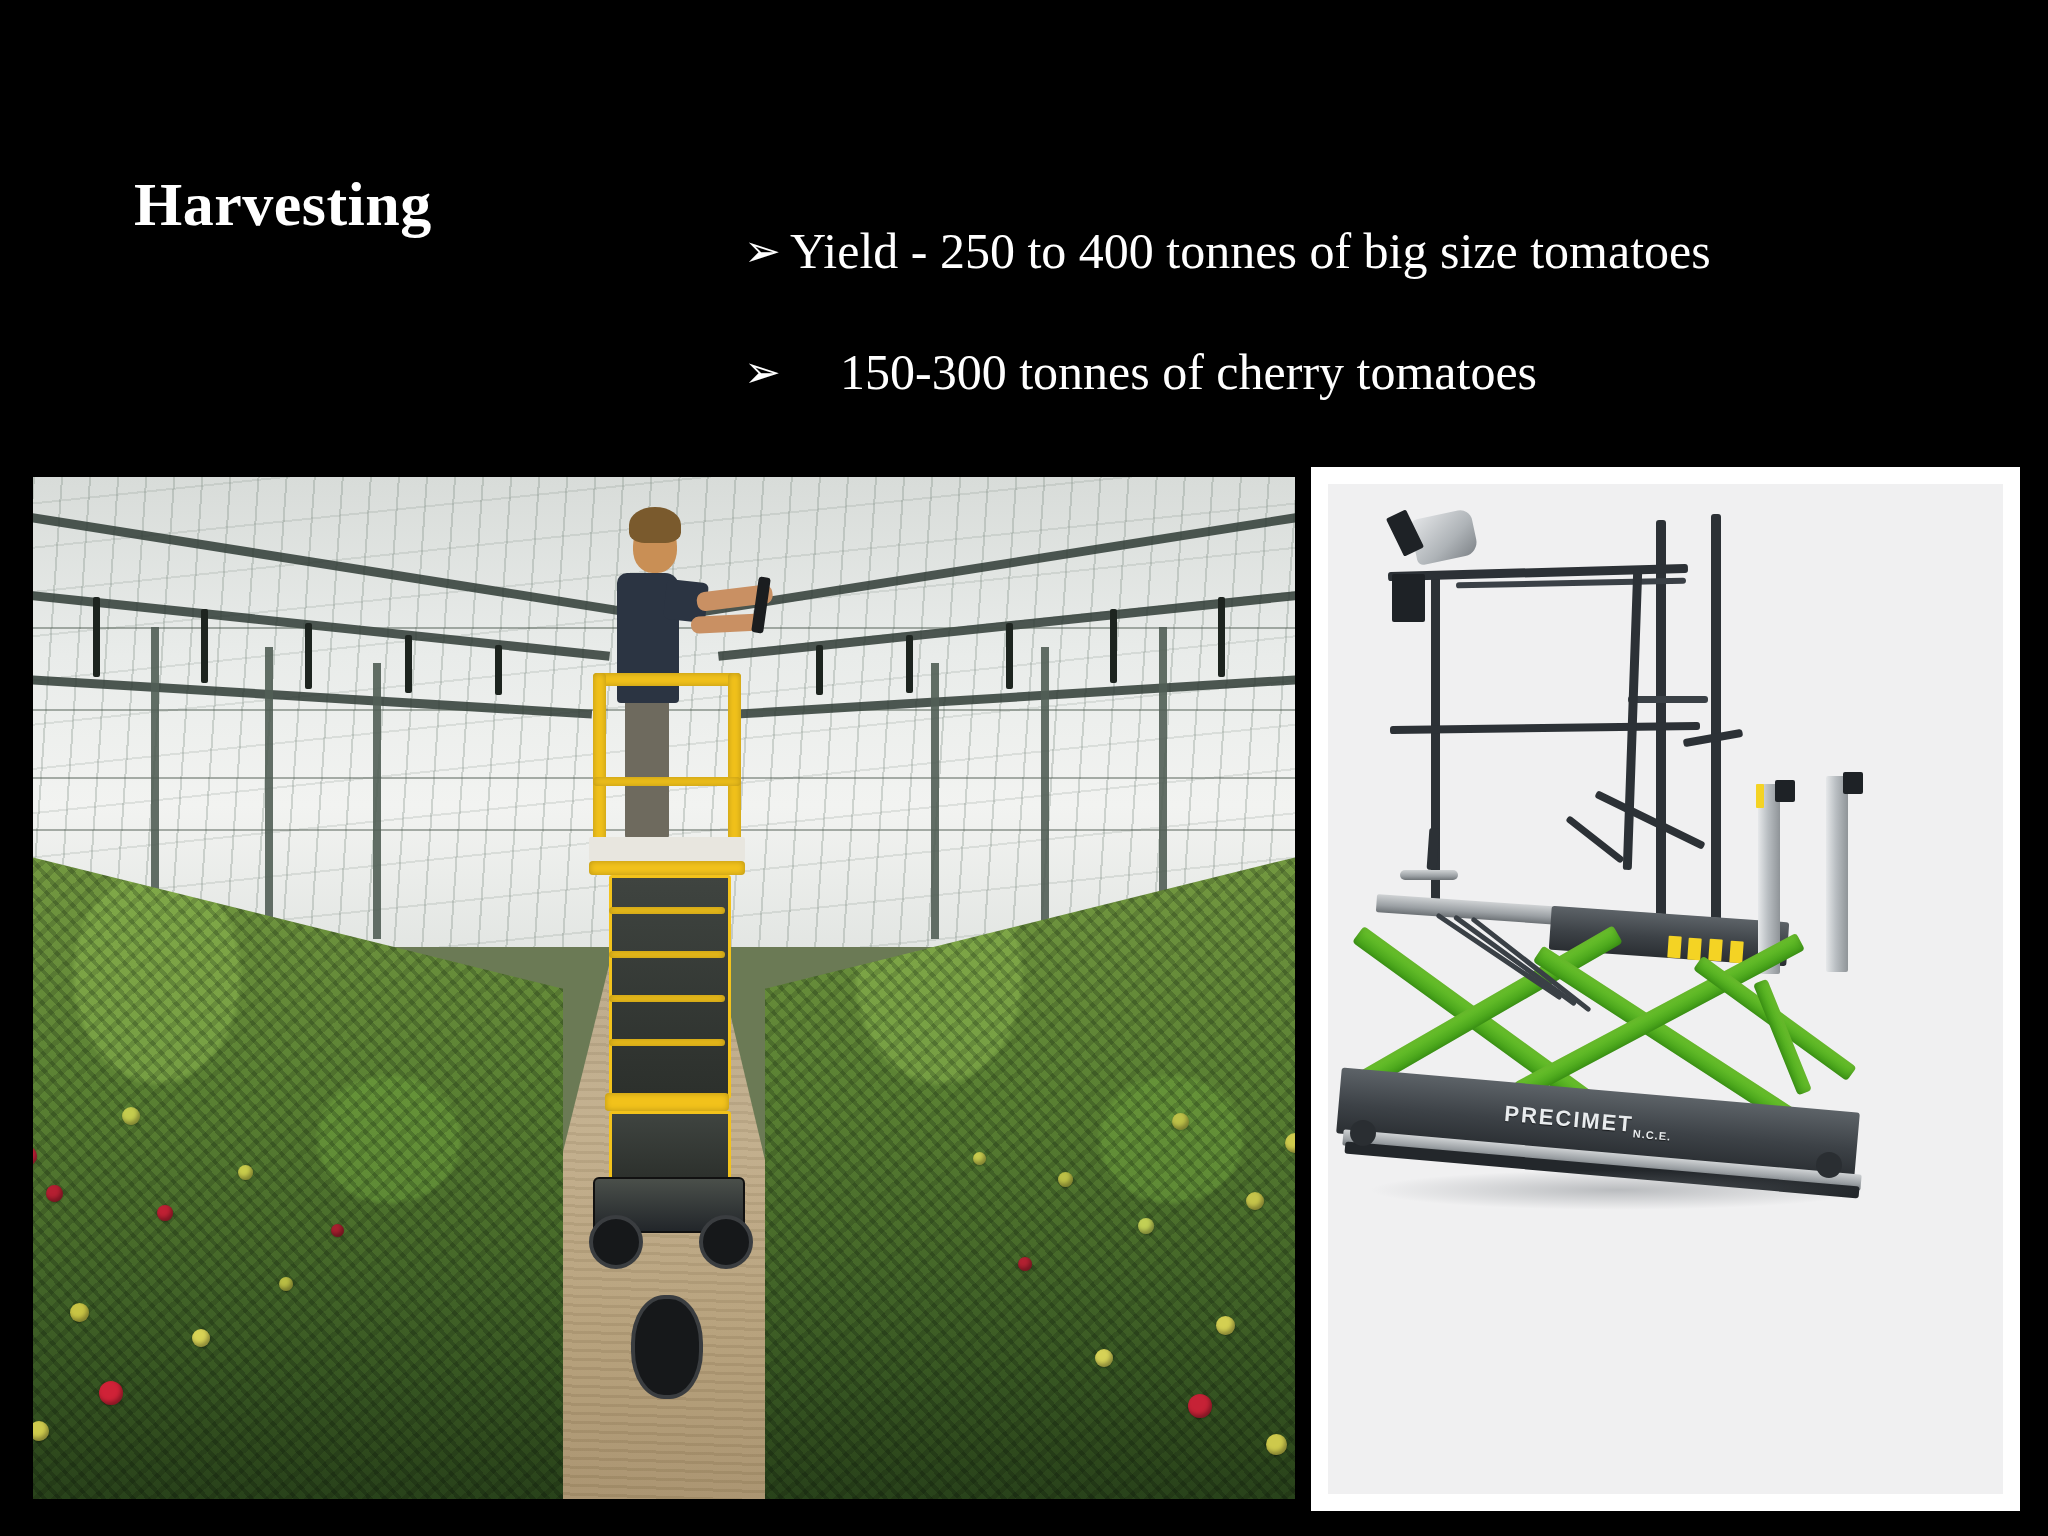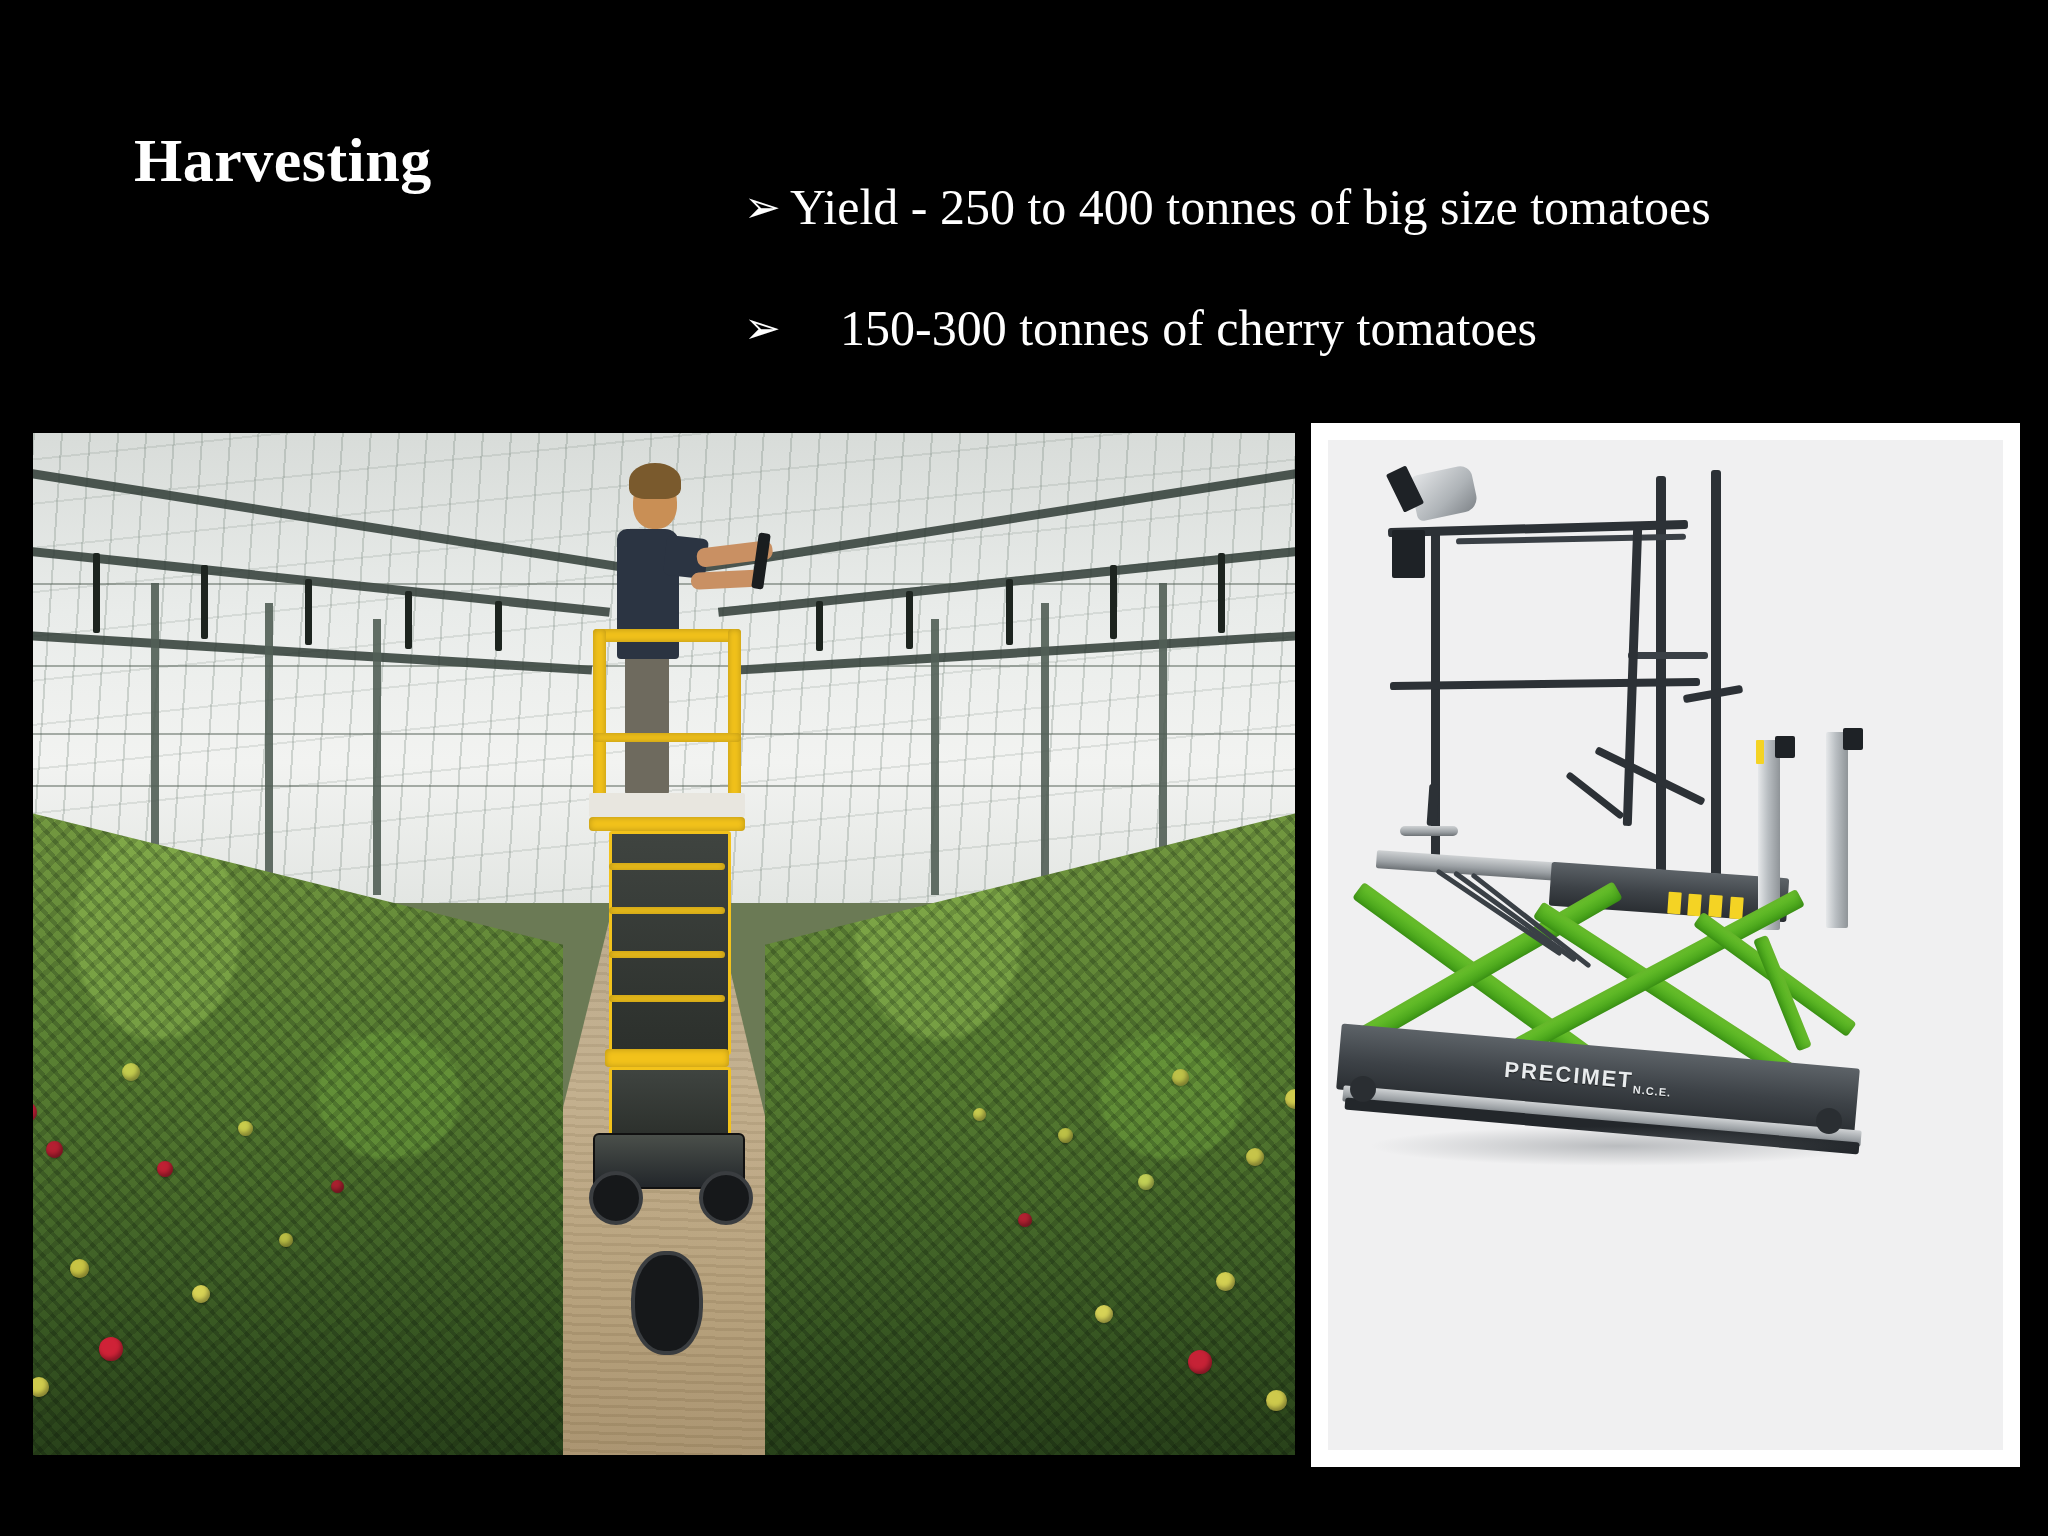--- a/index.html
+++ b/index.html
@@ -11,20 +11,21 @@
     width: 2048px;
     height: 1536px;
     overflow: hidden;
     font-family: "Liberation Serif", "DejaVu Serif", serif;
     position: relative;
   }
   .slide {
     position: absolute;
     inset: 0;
     background: #000000;
+    margin-top: 44px;
   }
 
   
   .slide-title {
     position: absolute;
     left: 134px;
     top: 128px;
     font-size: 62px;
     font-weight: bold;
     color: #ffffff;

